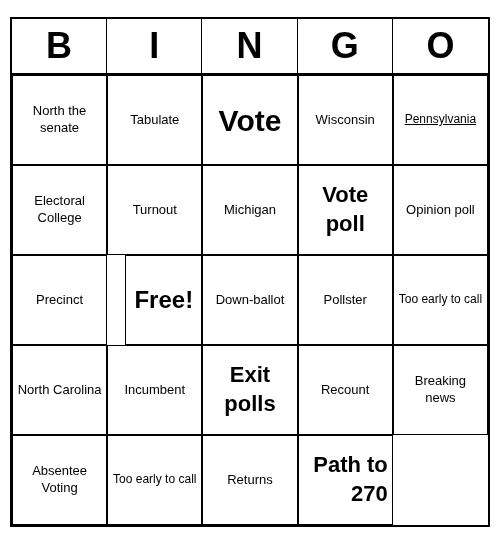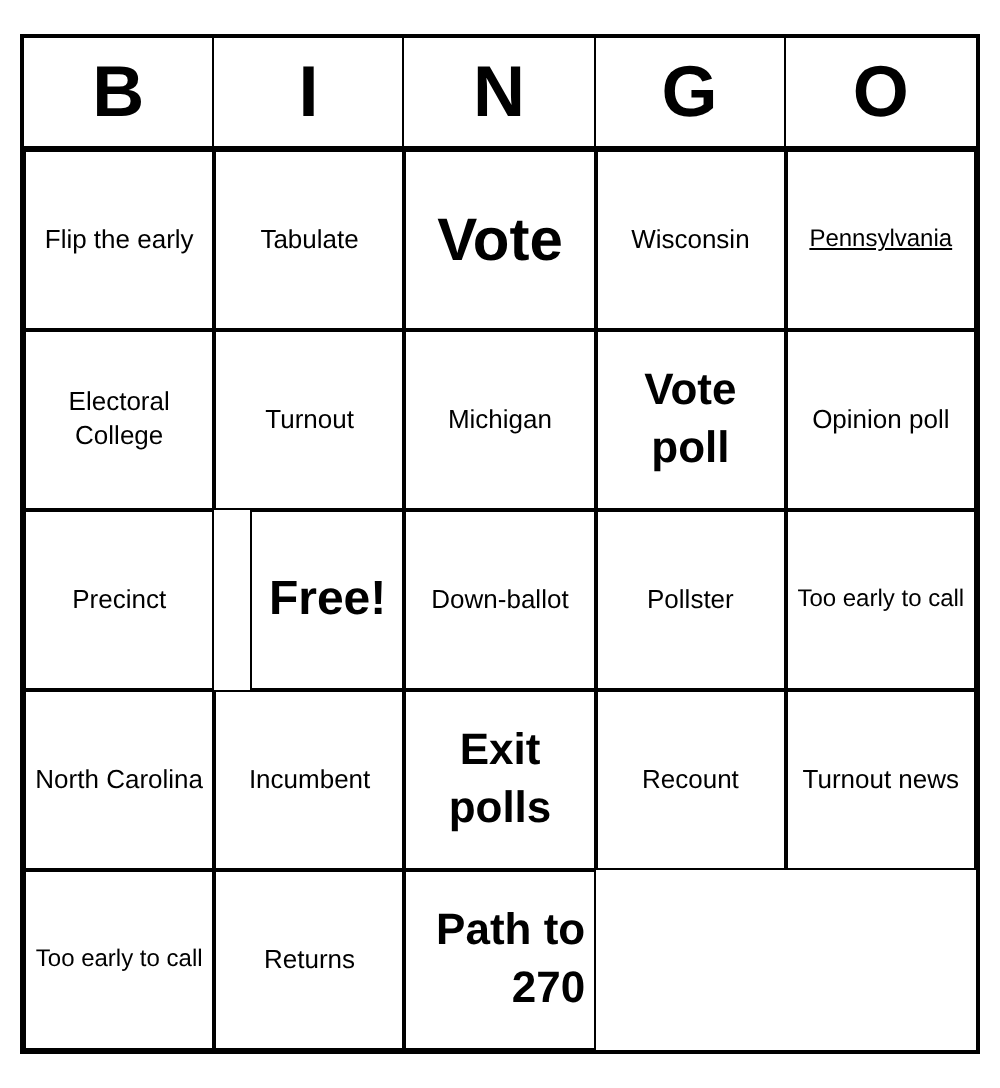--- a/index.html
+++ b/index.html
@@ -58,37 +58,38 @@
 
 <div class="bingo-card">
   <div class="bingo-header">
   <div class="bingo-letter">B</div>
       <div class="bingo-letter">I</div>
       <div class="bingo-letter">N</div>
       <div class="bingo-letter">G</div>
       <div class="bingo-letter">O</div>
     </div>
   <div class="bingo-grid">
-  <div class="bingo-cell">Flip the early</div>
+  <div class="bingo-cell">North the senate</div>
       <div class="bingo-cell">Tabulate</div>
       <div class="bingo-cell" style="font-size: 30px; font-weight: bold;">Vote</div>
       <div class="bingo-cell">Wisconsin</div>
       <div class="bingo-cell" style="font-size: 12px; text-decoration: underline;">Pennsylvania</div>
       <div class="bingo-cell">Electoral College</div>
       <div class="bingo-cell">Turnout</div>
       <div class="bingo-cell">Michigan</div>
       <div class="bingo-cell" style="font-size: 22px; font-weight: bold;">Vote poll</div>
       <div class="bingo-cell">Opinion poll</div>
       <div class="bingo-cell">Precinct</div>
       <div class="bingo-cell" style="font-size: 24px; font-weight: bold; margin-left: 18px;">Free!</div>
       <div class="bingo-cell">Down-ballot</div>
       <div class="bingo-cell">Pollster</div>
       <div class="bingo-cell" style="font-size: 12px;">Too early to call</div>
       <div class="bingo-cell">North Carolina</div>
       <div class="bingo-cell">Incumbent</div>
       <div class="bingo-cell" style="font-size: 22px; font-weight: bold;">Exit polls</div>
       <div class="bingo-cell">Recount</div>
-      <div class="bingo-cell">Turnout news</div>
+      <div class="bingo-cell">Breaking news</div>
+      <div class="bingo-cell">Absentee Voting</div>
       <div class="bingo-cell" style="font-size: 12px;">Too early to call</div>
       <div class="bingo-cell">Returns</div>
       <div class="bingo-cell" style="font-size: 22px; font-weight: bold; text-align: right;">Path to 270</div>
     </div>
 </div>
 
 </body></html>

